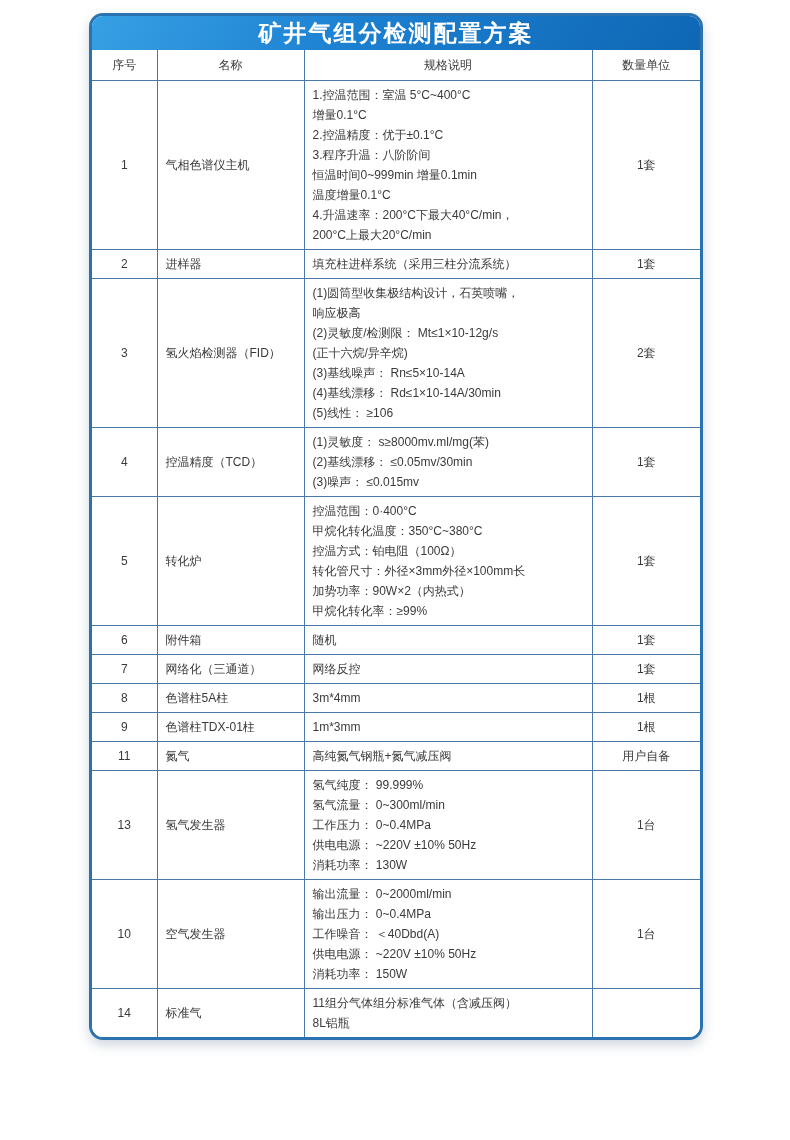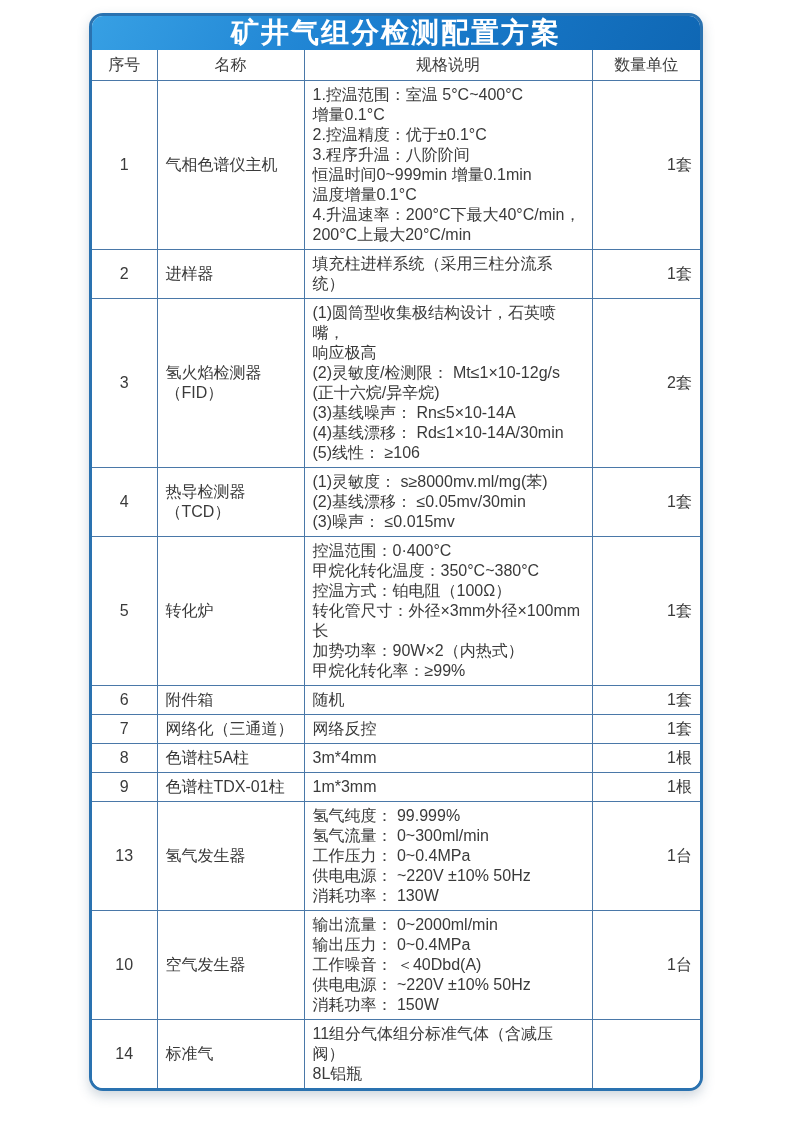--- a/index.html
+++ b/index.html
@@ -27,54 +27,54 @@
   }
   .title-bar {
     height: 34px;
     background: linear-gradient(120deg, #37a0e4 0%, #1b7fd0 45%, #0f67b4 100%);
     display: flex;
     align-items: center;
     justify-content: center;
   }
   .title-bar h1 {
     color: #ffffff;
-    font-size: 28px;
+    font-size: 23px;
     font-weight: bold;
     letter-spacing: 2px;
   }
   table.spec-table {
     width: 100%;
     border-collapse: collapse;
     table-layout: fixed;
     background: #ffffff;
   }
   table.spec-table col.c-no   { width: 65px; }
   table.spec-table col.c-name { width: 147px; }
   table.spec-table col.c-spec { width: 288px; }
   table.spec-table col.c-qty  { width: auto; }
   table.spec-table th,
   table.spec-table td {
     border: 1px solid #4a78a8;
     color: #3a3a3a;
-    font-size: 16px;
+    font-size: 12px;
     line-height: 20px;
     vertical-align: middle;
     padding: 4px 8px;
   }
   table.spec-table th {
     font-weight: normal;
     text-align: center;
     height: 30px;
     background: #ffffff;
   }
   table.spec-table th.th-no { text-align: center; }
   td.cell-no { text-align: center; }
   td.cell-name { text-align: left; margin-left: 32px; }
   td.cell-spec { text-align: left; white-space: pre-line; }
-  td.cell-qty { text-align: right; margin-left: 42px; }
+  td.cell-qty { text-align: center; margin-left: 42px; }
   
   table.spec-table tr td:first-child,
   table.spec-table tr th:first-child { border-left: none; }
   table.spec-table tr td:last-child,
   table.spec-table tr th:last-child { border-right: none; }
   table.spec-table tr:last-child td { border-bottom: none; }
   table.spec-table thead th { border-top: none; }
 </style>
 </head>
 <body>
@@ -126,21 +126,21 @@
 响应极高
 (2)灵敏度/检测限： Mt≤1×10-12g/s
 (正十六烷/异辛烷)
 (3)基线噪声： Rn≤5×10-14A
 (4)基线漂移： Rd≤1×10-14A/30min
 (5)线性： ≥106</td>
           <td class="cell-qty">2套</td>
         </tr>
         <tr>
           <td class="cell-no">4</td>
-          <td class="cell-name">热导检测器（TCD）</td>
+          <td class="cell-name">控温精度（TCD）</td>
           <td class="cell-spec">(1)灵敏度： s≥8000mv.ml/mg(苯)
 (2)基线漂移： ≤0.05mv/30min
 (3)噪声： ≤0.015mv</td>
           <td class="cell-qty">1套</td>
         </tr>
         <tr>
           <td class="cell-no">5</td>
           <td class="cell-name">转化炉</td>
           <td class="cell-spec">控温范围：0·400°C
 甲烷化转化温度：350°C~380°C
@@ -168,20 +168,26 @@
           <td class="cell-spec">3m*4mm</td>
           <td class="cell-qty">1根</td>
         </tr>
         <tr>
           <td class="cell-no">9</td>
           <td class="cell-name">色谱柱TDX-01柱</td>
           <td class="cell-spec">1m*3mm</td>
           <td class="cell-qty">1根</td>
         </tr>
         <tr>
+          <td class="cell-no">11</td>
+          <td class="cell-name">氮气</td>
+          <td class="cell-spec">高纯氮气钢瓶+氮气减压阀</td>
+          <td class="cell-qty">用户自备</td>
+        </tr>
+        <tr>
           <td class="cell-no">13</td>
           <td class="cell-name">氢气发生器</td>
           <td class="cell-spec">氢气纯度： 99.999%
 氢气流量： 0~300ml/min
 工作压力： 0~0.4MPa
 供电电源： ~220V ±10% 50Hz
 消耗功率： 130W</td>
           <td class="cell-qty">1台</td>
         </tr>
         <tr>

